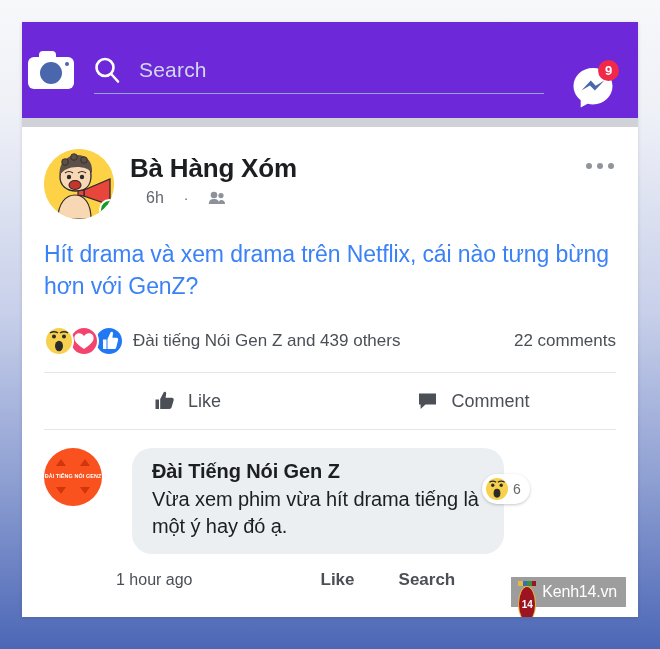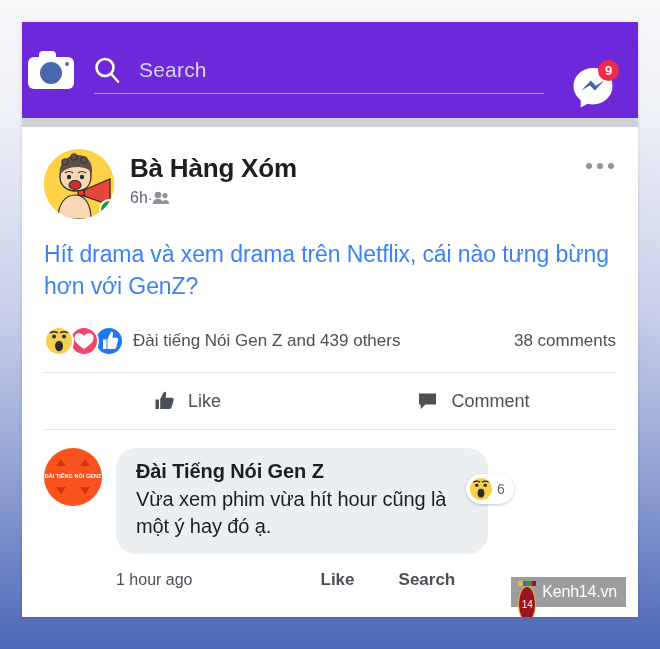--- a/index.html
+++ b/index.html
@@ -160,21 +160,22 @@
     font-weight: bold;
     color: #1c1e21;
     letter-spacing: -0.2px;
   }
   .poster-sub {
     margin-top: 5px;
     font-size: 16px;
     color: #616770;
     display: flex;
     align-items: center;
-    gap: 0;
+    gap: 20px;
+    margin-left: 16px;
   }
   .dot-sep { color: #616770; font-size: 14px; }
 
   .more-dots {
     position: absolute;
     right: 2px;
     top: 36px;
     display: flex;
     gap: 5px;
   }
@@ -276,21 +277,21 @@
     border-left: 5px solid transparent;
     border-right: 5px solid transparent;
     border-bottom: 7px solid #d1350c;
   }
   .tri-dn {
     border-left: 5px solid transparent;
     border-right: 5px solid transparent;
     border-top: 7px solid #d1350c;
   }
 
-  .bubble-wrap { margin-left: 14px; position: relative; flex: 1 1 auto; }
+  .bubble-wrap { margin-left: 30px; position: relative; flex: 1 1 auto; }
   .bubble {
     background: #eceff1;
     border-radius: 20px;
     padding: 12px 20px 14px 20px;
     display: inline-block;
     max-width: 372px;
   }
   .c-name {
     font-size: 20px;
     font-weight: bold;
@@ -368,21 +369,21 @@
   .wm-bar i { flex: 1 1 0; height: 100%; display: block; }
   .wm-circle {
     position: absolute;
     top: 5px; left: 1px;
     width: 18px; height: 36px;
     border-radius: 50%;
     background: #9d1420;
     border: 1.5px solid #e8b93c;
     color: #fff;
     font-size: 10px;
-    font-weight: normal;
+    font-weight: bold;
     display: flex;
     align-items: center;
     justify-content: center;
   }
   .wm-text {
     color: #ffffff;
     font-size: 16px;
     letter-spacing: -0.2px;
   }
 </style>
@@ -484,21 +485,21 @@
           </svg>
         </div>
         <div class="r-ico r-like">
           <svg width="26" height="26" viewBox="0 0 26 26">
             <path d="M7 11.5 L10.5 11.5 L10.5 21 L7 21 Z" fill="#ffffff"></path>
             <path d="M11.5 11 L14.5 4.5 C15.3 3.2 17.2 3.8 17 5.4 L16.4 9.7 L20.6 9.7 C21.8 9.7 22.5 10.8 22.1 11.9 L20.2 19.4 C19.9 20.4 19.1 21 18.1 21 L11.5 21 Z" fill="#ffffff"></path>
           </svg>
         </div>
       </div>
       <div class="reaction-text">Đài tiếng Nói Gen Z and 439 others</div>
-      <div class="comments-count">38 comments</div>
+      <div class="comments-count">22 comments</div>
     </div>
 
     <div class="divider"></div>
 
     <div class="actions">
       <div class="action">
         <svg width="24" height="24" viewBox="0 0 24 24">
           <path d="M2.5 10.5 L6 10.5 L6 20 L2.5 20 Z" fill="#4b4f56"></path>
           <path d="M7.2 10 L10.6 3.6 C11.4 2.2 13.4 2.9 13.2 4.5 L12.6 8.8 L18.8 8.8 C20.2 8.8 21.1 10.1 20.6 11.4 L18.6 18.3 C18.3 19.4 17.4 20 16.3 20 L7.2 20 Z" fill="#4b4f56"></path>
         </svg>
@@ -520,21 +521,21 @@
         <div class="tri tri-up" style="left:12px; top:11px;"></div>
         <div class="tri tri-up" style="left:36px; top:11px;"></div>
         <div class="tri tri-dn" style="left:12px; top:39px;"></div>
         <div class="tri tri-dn" style="left:36px; top:39px;"></div>
         <div class="c-avatar-text">ĐÀI TIẾNG NÓI GENZ</div>
       </div>
 
       <div class="bubble-wrap">
         <div class="bubble">
           <div class="c-name">Đài Tiếng Nói Gen Z</div>
-          <div class="c-text">Vừa xem phim vừa hít hour cũng là một ý hay đó ạ.</div>
+          <div class="c-text">Vừa xem phim vừa hít drama tiếng là một ý hay đó ạ.</div>
         </div>
         <div class="c-reaction">
           <div class="cr-ico">
             <svg width="22" height="22" viewBox="0 0 26 26">
               <circle cx="8" cy="8.5" r="2" fill="#2b2b2b"></circle>
               <circle cx="18" cy="8.5" r="2" fill="#2b2b2b"></circle>
               <path d="M4 5 Q8 2.5 12 5" fill="none" stroke="#2b2b2b" stroke-width="1.4"></path>
               <path d="M14 5 Q18 2.5 22 5" fill="none" stroke="#2b2b2b" stroke-width="1.4"></path>
               <ellipse cx="13" cy="18" rx="4" ry="5.2" fill="#2b2b2b"></ellipse>
             </svg>

